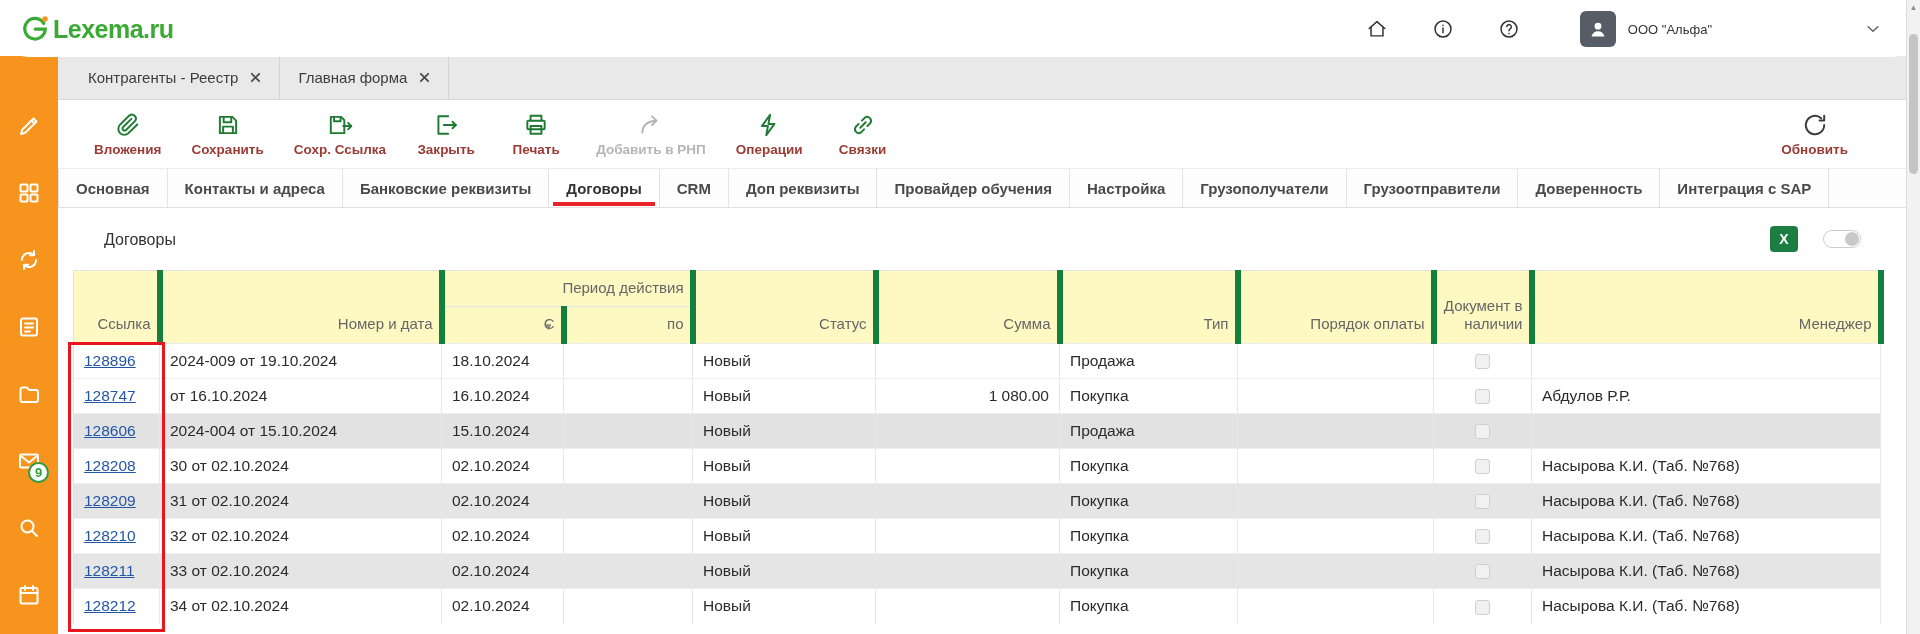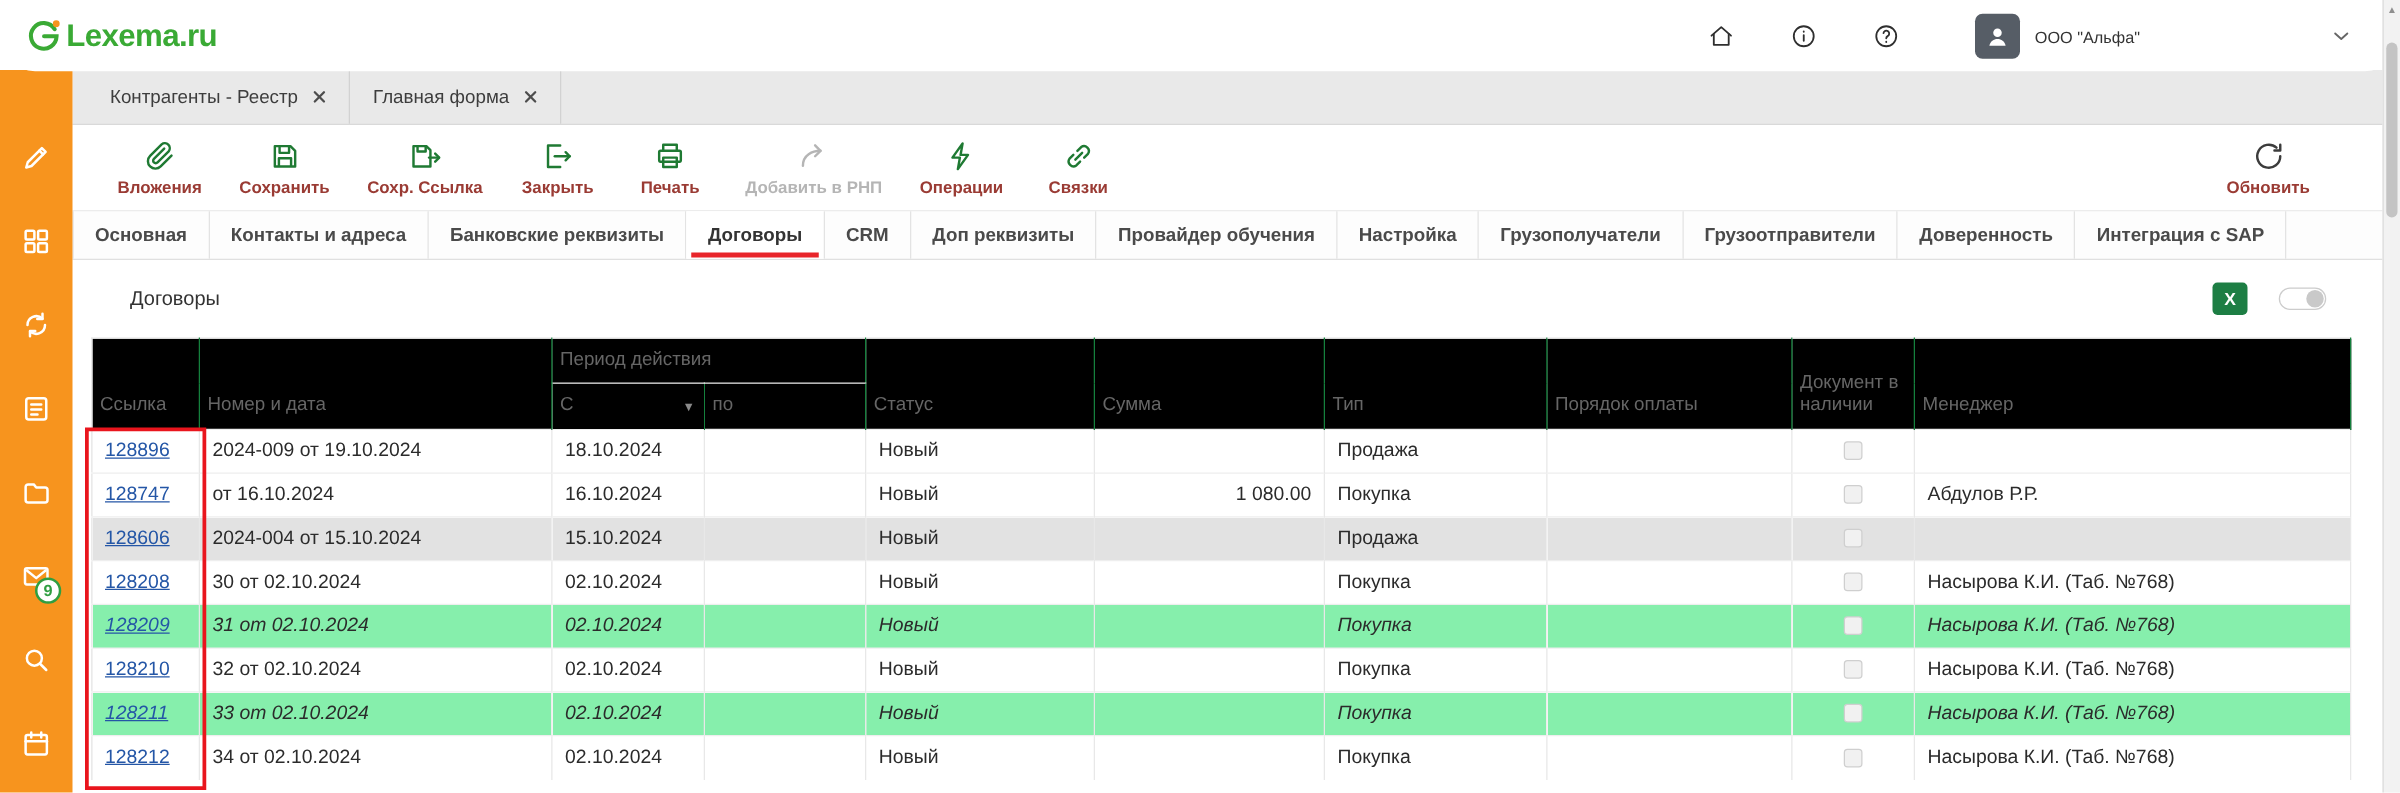--- a/index.html
+++ b/index.html
@@ -64,30 +64,30 @@
   .sec-title { position:absolute; left:46px; top:23px; font-size:16px; color:#333; }
   .excel-btn { position:absolute; right:108px; top:18px; width:28px; height:26px; background:#1d7e44; border-radius:4px;
     color:#fff; font-weight:700; font-size:14px; display:flex; align-items:center; justify-content:center; cursor:pointer; }
   .toggle { position:absolute; right:45px; top:22px; width:38px; height:18px; border:1px solid #ccc; border-radius:10px; background:#fff; cursor:pointer; }
   .toggle .knob { position:absolute; right:1px; top:1px; width:14px; height:14px; border-radius:50%; background:#c9c9c9; }
 
   
   .grid-wrap { margin-left:15px; width:1807px; }
   table.grid { border-collapse:collapse; table-layout:fixed; width:1807px; font-size:15.5px;
     border-left:1px solid #e3e3e3; border-top:1px solid #e3e3e3; }
-  .grid th { font-weight:400; color:#666; font-size:15px; text-align:left; vertical-align:bottom;
-    padding:0 6px 9px; border-right:1px solid #15803d; background:#000000; line-height:1.25; cursor:pointer; }
+  .grid th { font-weight:400; color:#666; font-size:15px; text-align:right; vertical-align:bottom;
+    padding:0 6px 9px; border-right:6px solid #15803d; background:#fef9c3; line-height:1.25; cursor:pointer; }
   .grid thead tr.group-row th { height:36px; }
   .grid thead tr.sub-row th { height:37px; }
   .grid th.th-group { vertical-align:middle; padding:8px 6px; border-bottom:1px solid #e3e3e3; }
   .grid th.th-from { position:relative; }
   .caret { position:absolute; right:7px; bottom:11px; color:#8a8a8a; font-size:10px; line-height:1; }
   .grid tbody td { height:35px; padding:0 10px; border-right:1px solid #e8e8e8; border-top:1px solid #eeeeee;
     color:#2b2b2b; white-space:nowrap; overflow:hidden; }
-  .grid tbody tr:nth-child(5), .grid tbody tr:nth-child(7) { background:#86efac;font-style:italic; }
+  .grid tbody tr:nth-child(5), .grid tbody tr:nth-child(7) { background:#e5e5e5; }
   .grid tbody tr.selected td { background:#e2e2e2; }
   td.c-link { padding-left:8px; }
   td.c-link a { color:#2456a6; text-decoration:underline; cursor:pointer; }
   td.c-sum { text-align:right; }
   td.c-doc { text-align:center; padding:0; }
   .cb { display:inline-block; width:15px; height:15px; border:1px solid #cfcfcf; border-radius:3px; background:#f1f1f1; vertical-align:middle; cursor:pointer; }
 
   
   .anno-box { position:absolute; left:68px; top:342px; width:97px; height:290px; border:3px solid #e9151d; z-index:20; pointer-events:none; }
 

